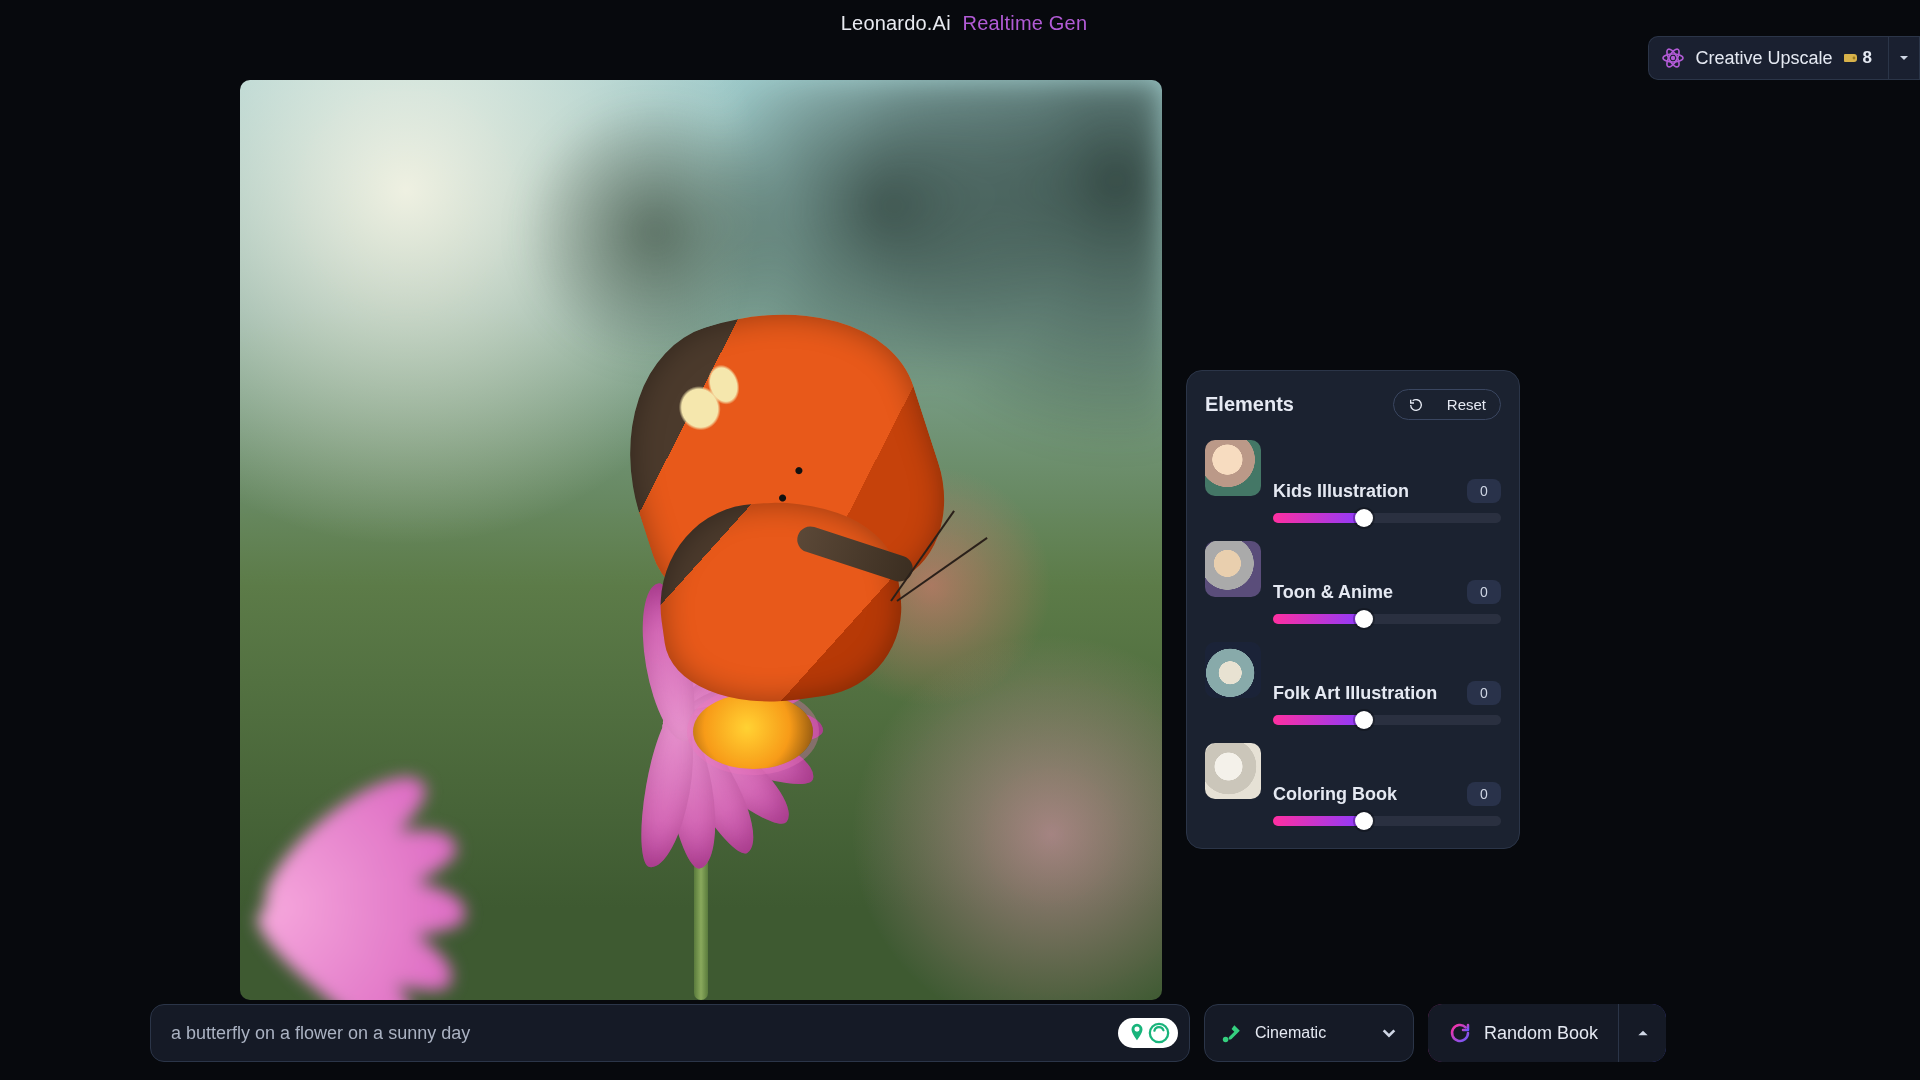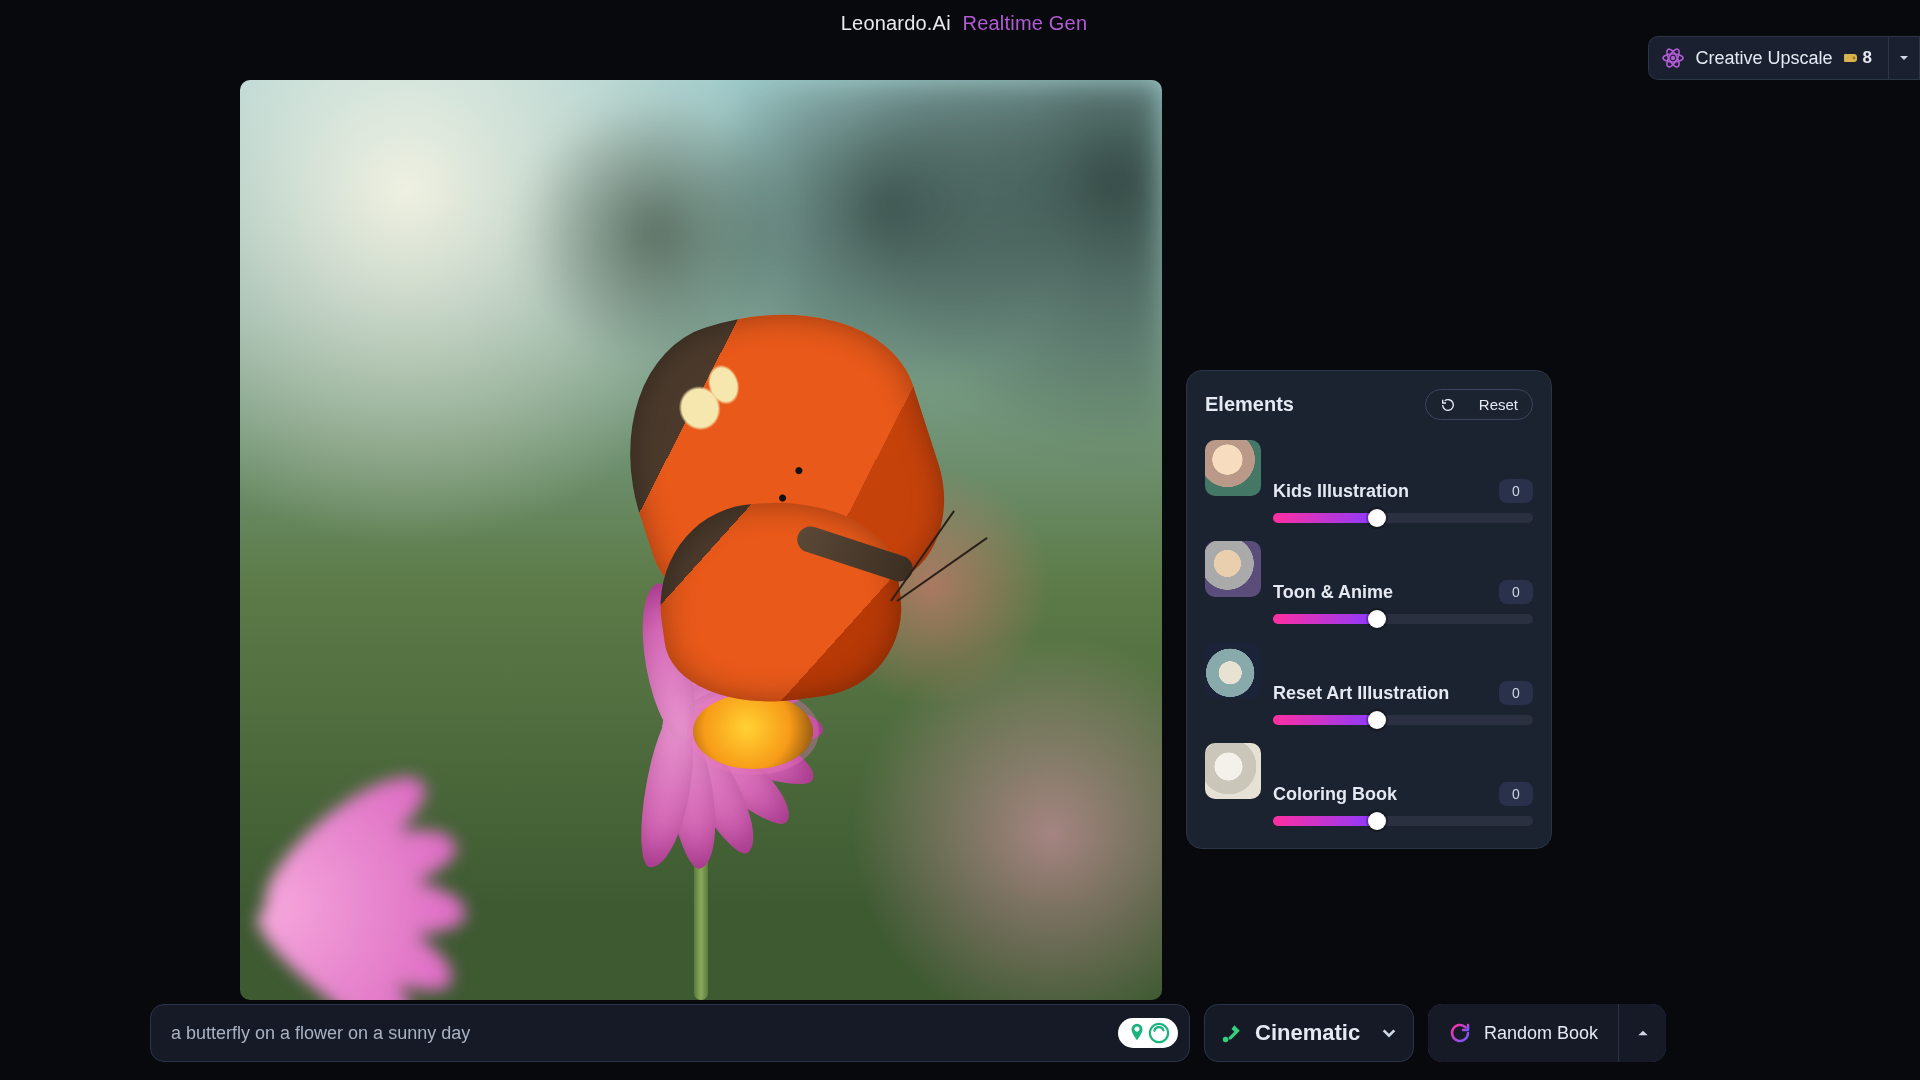--- a/index.html
+++ b/index.html
@@ -187,21 +187,21 @@
       linear-gradient(140deg, #4a3a2d 0 22%, #e25a1e 22% 72%, #b23a0a 72% 100%);
     border-radius: 55% 80% 50% 70% / 70% 60% 60% 50%;
     transform: rotate(-8deg);
   }
 
   
   .elements-panel {
     position: absolute;
     left: 1186px;
     top: 370px;
-    width: 366px;
+    width: 334px;
     background: #1b2230;
     border: 1px solid #2b3548;
     border-radius: 16px;
     padding: 18px 18px 10px 18px;
   }
   .elements-head {
     display: flex; align-items: center; justify-content: space-between;
     margin-bottom: 14px;
   }
   .elements-head h3 { margin:0; font-size: 20px; font-weight:600; }
@@ -292,21 +292,21 @@
 
   .style-select {
     width: 210px; height: 58px;
     background: #151a26;
     border: 1px solid #2b3548;
     border-radius: 14px;
     display:flex; align-items:center; justify-content:space-between;
     padding: 0 16px;
   }
   .style-left { display:flex; align-items:center; gap:12px; }
-  .style-select .txt { font-size: 22px; font-weight:700; }
+  .style-select .txt { font-size: 16px; font-weight:400; }
   .style-select svg.chev { width:16px; height:16px; fill:#cfd6e4; }
   .brush-icon { width:22px; height:22px; }
 
   .seed-group {
     display:flex; height:58px;
     border-radius: 14px;
     position: relative;
   }
   .seed-group::before {
     content:"";
@@ -441,21 +441,21 @@
       </div>
       <div class="slider" style="background: linear-gradient(90deg, #ff2fa0 0%, #8a3bff 40%, #2a3040 40%, #2a3040 100%)">
         <div class="knob" style="left:40%"></div>
       </div>
     </div>
       </div>
       <div class="elem-row">
     <div class="thumb folk"></div>
     <div class="elem-main">
       <div class="elem-top">
-        <span class="elem-name">Reset Art Illustration</span>
+        <span class="elem-name">Folk Art Illustration</span>
         <span class="elem-val">0</span>
       </div>
       <div class="slider" style="background: linear-gradient(90deg, #ff2fa0 0%, #8a3bff 40%, #2a3040 40%, #2a3040 100%)">
         <div class="knob" style="left:40%"></div>
       </div>
     </div>
       </div>
       <div class="elem-row">
     <div class="thumb color"></div>
     <div class="elem-main">

